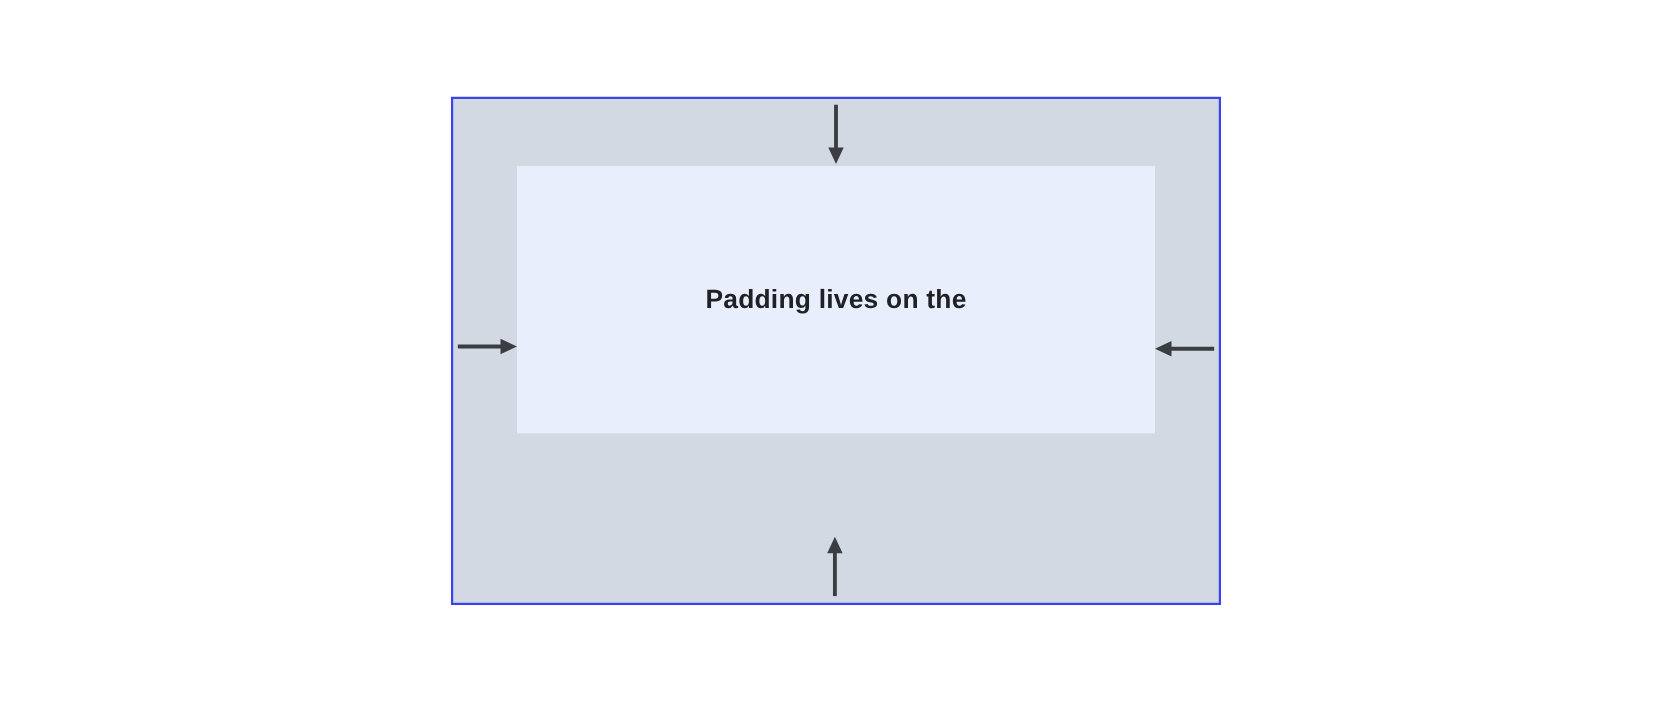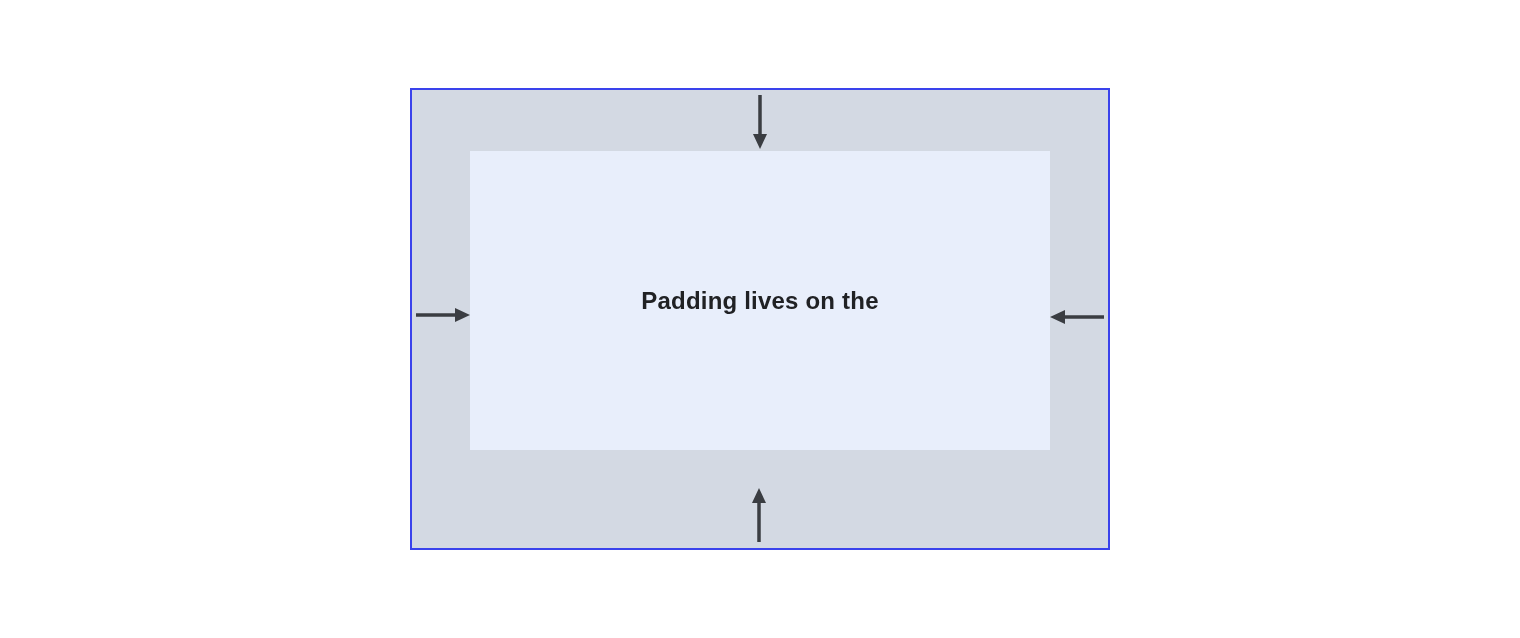--- a/index.html
+++ b/index.html
@@ -30,21 +30,21 @@
     width: 700px;
     height: 462px;
     background: var(--c-padding);
     border: 2px solid var(--c-border);
   }
   .inner-box {
     position: absolute;
     left: 58px;
     top: 61px;
     width: 580px;
-    height: 299px;
+    height: 243px;
     background: var(--c-content);
     display: flex;
     align-items: center;
     justify-content: center;
   }
   .caption {
     font-weight: bold;
     font-size: 24px;
     line-height: 32px;
     color: var(--c-text);

